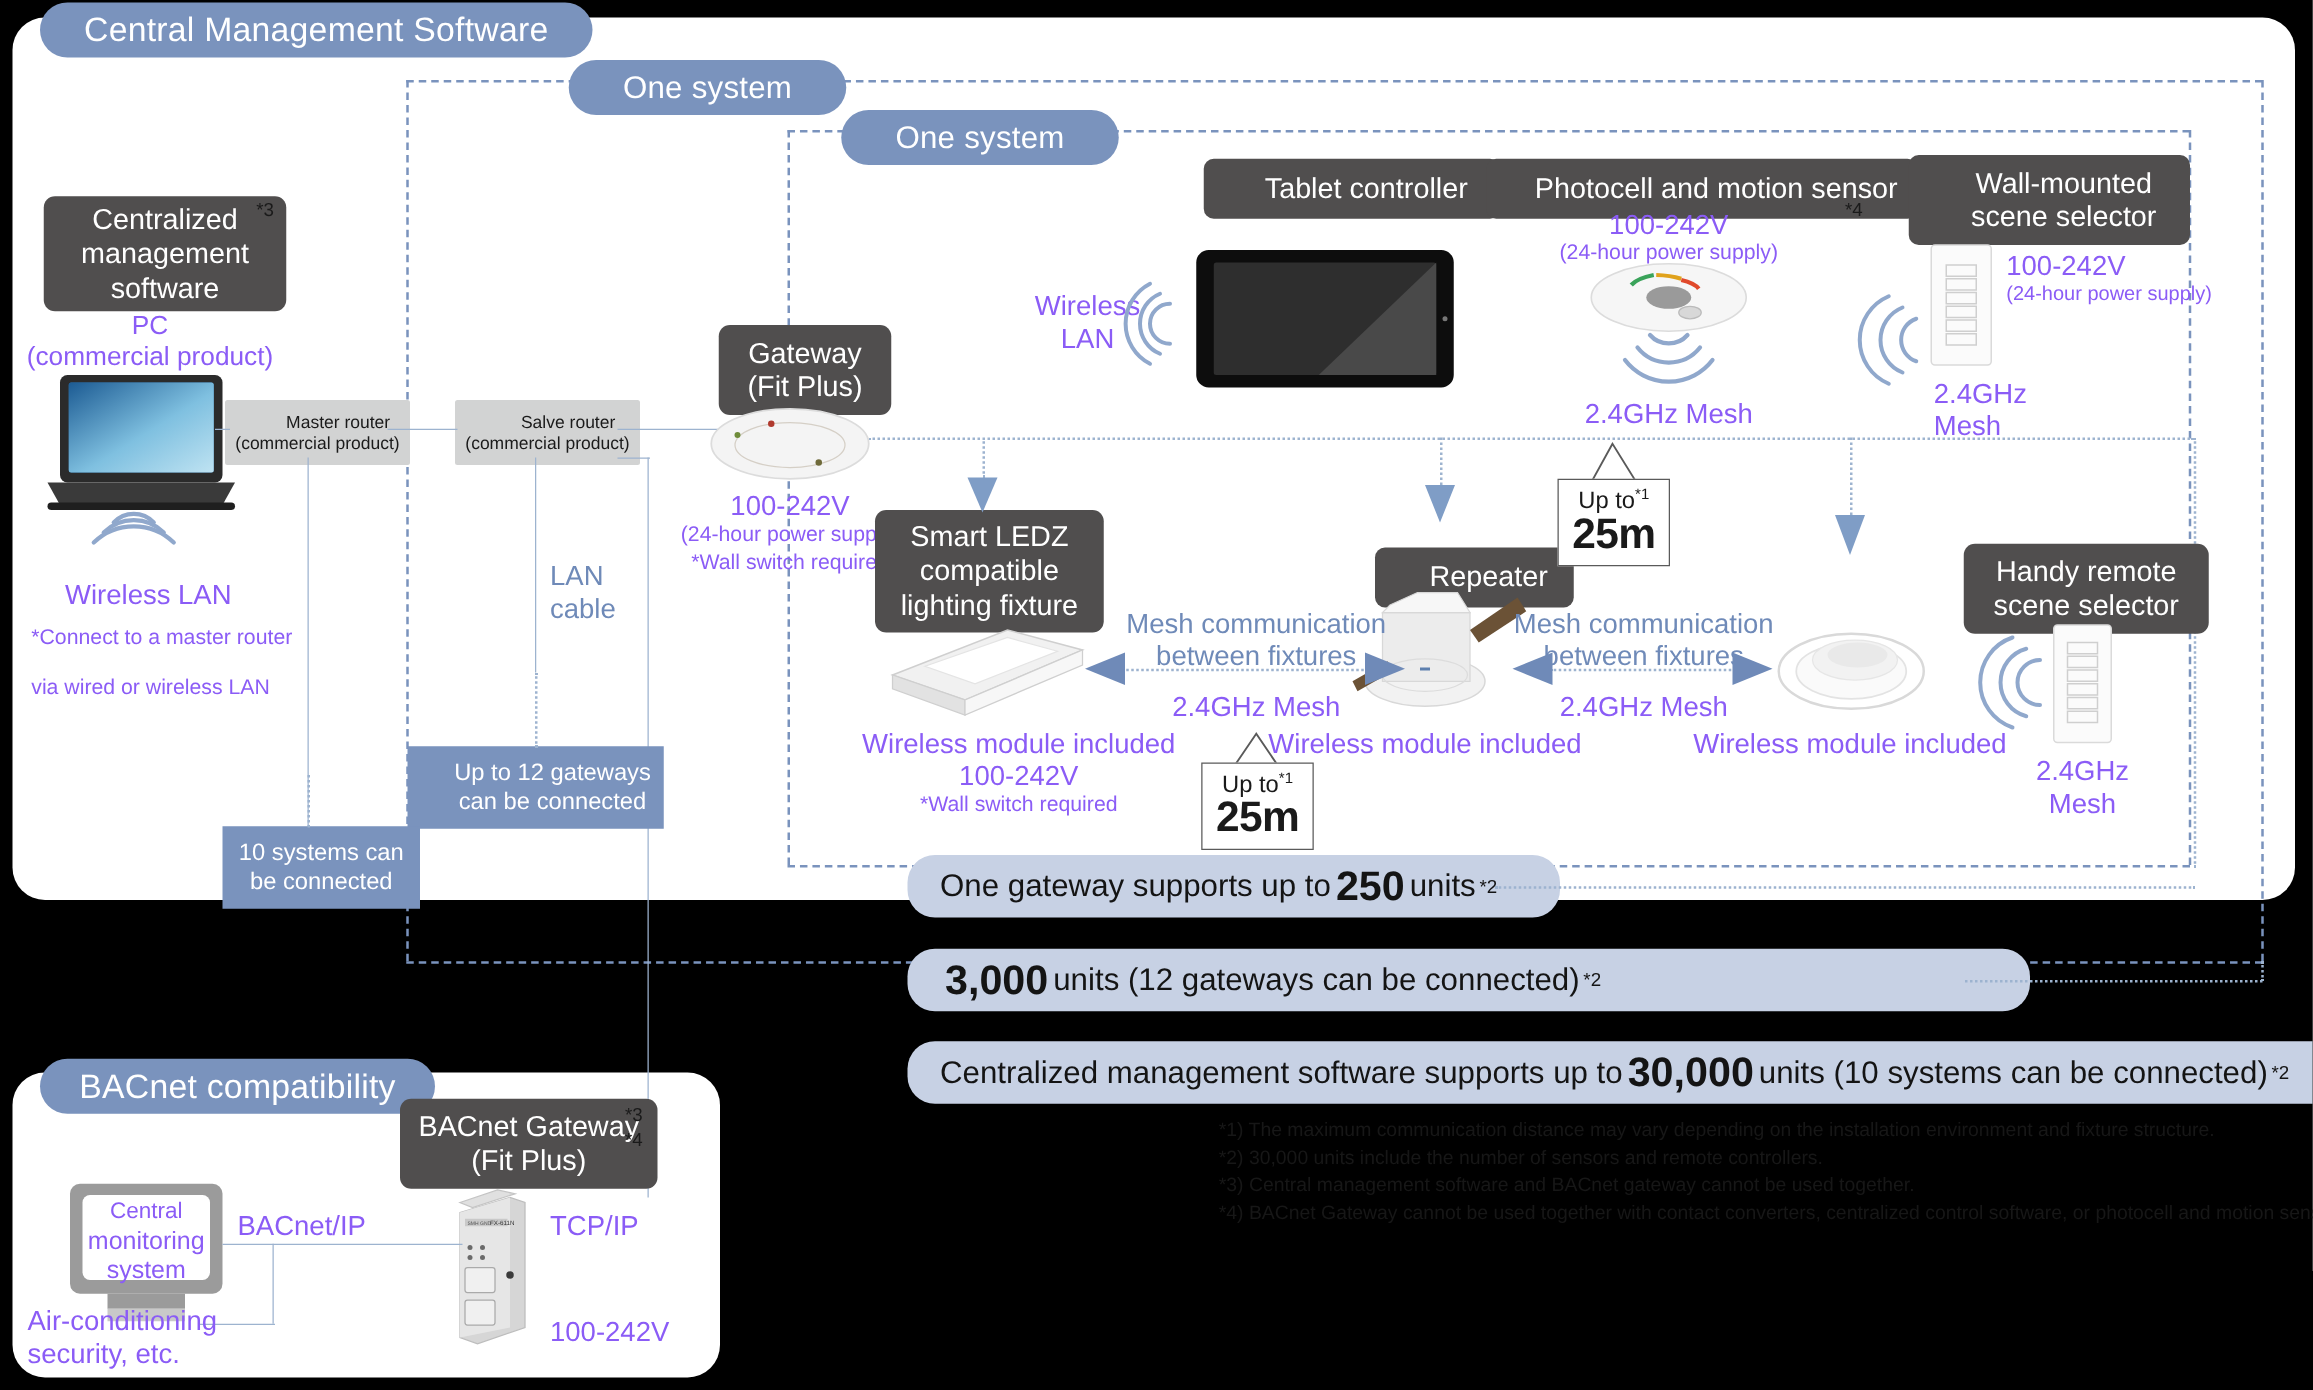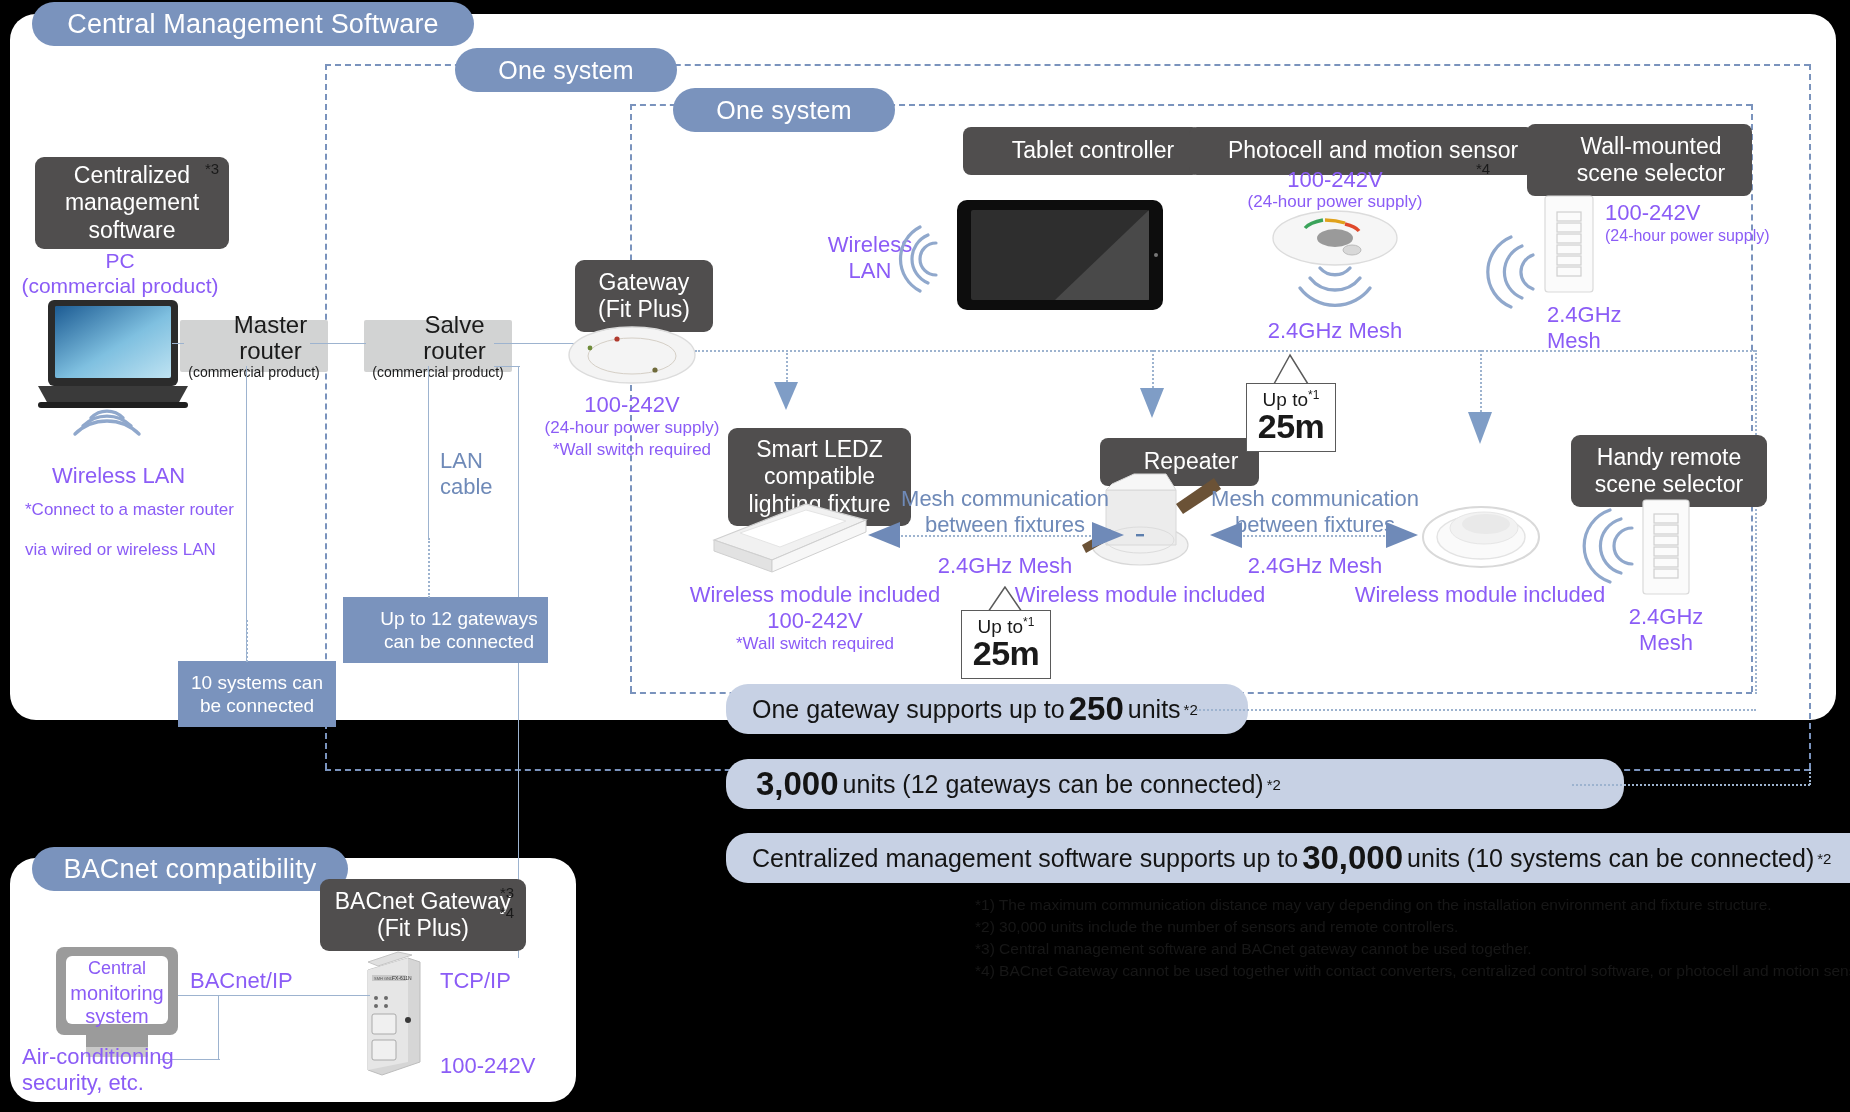--- a/index.html
+++ b/index.html
@@ -18,21 +18,21 @@
   
   .tag{position:absolute;background:#504e4e;color:#fff;border-radius:9px;
        display:flex;flex-direction:column;align-items:center;justify-content:center;
        text-align:center;font-size:23px;line-height:1.18;padding:7px 14px;white-space:nowrap;}
   .tag.sq{border-radius:8px;padding-left:37px;}
 
   
   .greybox{position:absolute;background:#d2d3d3;border-radius:2px;
            display:flex;flex-direction:column;align-items:center;justify-content:center;
            text-align:center;padding:3px 8px;}
-  .greybox .l1{font-size:24px;line-height:1.1;margin-left:33px;}
+  .greybox .l1{font-size:14px;line-height:1.1;margin-left:33px;}
   .greybox .l2{font-size:14px;line-height:1.15;}
 
   
   .bluenote{position:absolute;background:#7a93bd;color:#fff;font-size:19px;
             line-height:1.22;text-align:center;padding:7px 10px;
             display:flex;align-items:center;justify-content:center;}
 
   
   .capsule{position:absolute;background:#c7d1e4;border-radius:22px;
            display:flex;align-items:center;padding:0 26px;
@@ -152,21 +152,21 @@
 <div class="hline" style="left:494px;top:343px;width:86px;"></div>
 <div class="vline" style="left:246px;top:366px;height:334px;"></div>
 <div class="vline" style="left:428px;top:366px;height:172px;"></div>
 
 <div class="txt t22 blue" style="left:440px;top:448px;">LAN</div>
 <div class="txt t22 blue" style="left:440px;top:474px;">cable</div>
 
 <div class="vline" style="left:518px;top:366px;height:592px;"></div>
 <div class="hline" style="left:494px;top:366px;width:26px;"></div>
 
-<div class="bluenote" style="left:343px;top:597px;width:158px;height:52px;padding-left:37px;">
+<div class="bluenote" style="left:326px;top:597px;width:158px;height:52px;padding-left:37px;">
   <div style="display:flex;flex-direction:column;align-items:center;">
     <span>Up to 12 gateways</span>
     <span>can be connected</span>
   </div>
 </div>
 <div class="bluenote" style="left:178px;top:661px;width:138px;height:52px;">
   <div style="display:flex;flex-direction:column;align-items:center;">
     <span>10 systems can</span>
     <span>be connected</span>
   </div>
@@ -257,21 +257,21 @@
 <svg class="ov">
   <g fill="none" stroke="#90a8cc" stroke-width="3.2" stroke-linecap="round">
     <path d="M1533 255 a18 18 0 0 0 0 34"></path>
     <path d="M1522 246 a28 28 0 0 0 0 52"></path>
     <path d="M1511 237 a38 38 0 0 0 0 70"></path>
   </g>
 </svg>
 <div class="txt t22" style="left:1547px;top:302px;">2.4GHz</div>
 <div class="txt t22" style="left:1547px;top:328px;">Mesh</div>
 
-<div class="tag" style="left:728px;top:408px;width:155px;height:84px;margin-top:20px;">
+<div class="tag" style="left:700px;top:408px;width:155px;height:84px;">
   <span>Smart LEDZ</span>
   <span>compatible</span>
   <span>lighting fixture</span>
 </div>
 <svg class="ov">
   <g>
     <path d="M714 540 L806 504 L866 520 L772 560 Z" fill="#f1f1f1" stroke="#cfcfcf" stroke-width="1.2"></path>
     <path d="M714 540 L772 560 L772 572 L714 551 Z" fill="#e2e2e2" stroke="#cfcfcf" stroke-width="1"></path>
     <path d="M772 560 L866 520 L866 532 L772 572 Z" fill="#f7f7f7" stroke="#cfcfcf" stroke-width="1"></path>
     <path d="M740 533 L806 510 L846 521 L780 547 Z" fill="#ffffff" stroke="#e4e4e4" stroke-width="1"></path>

